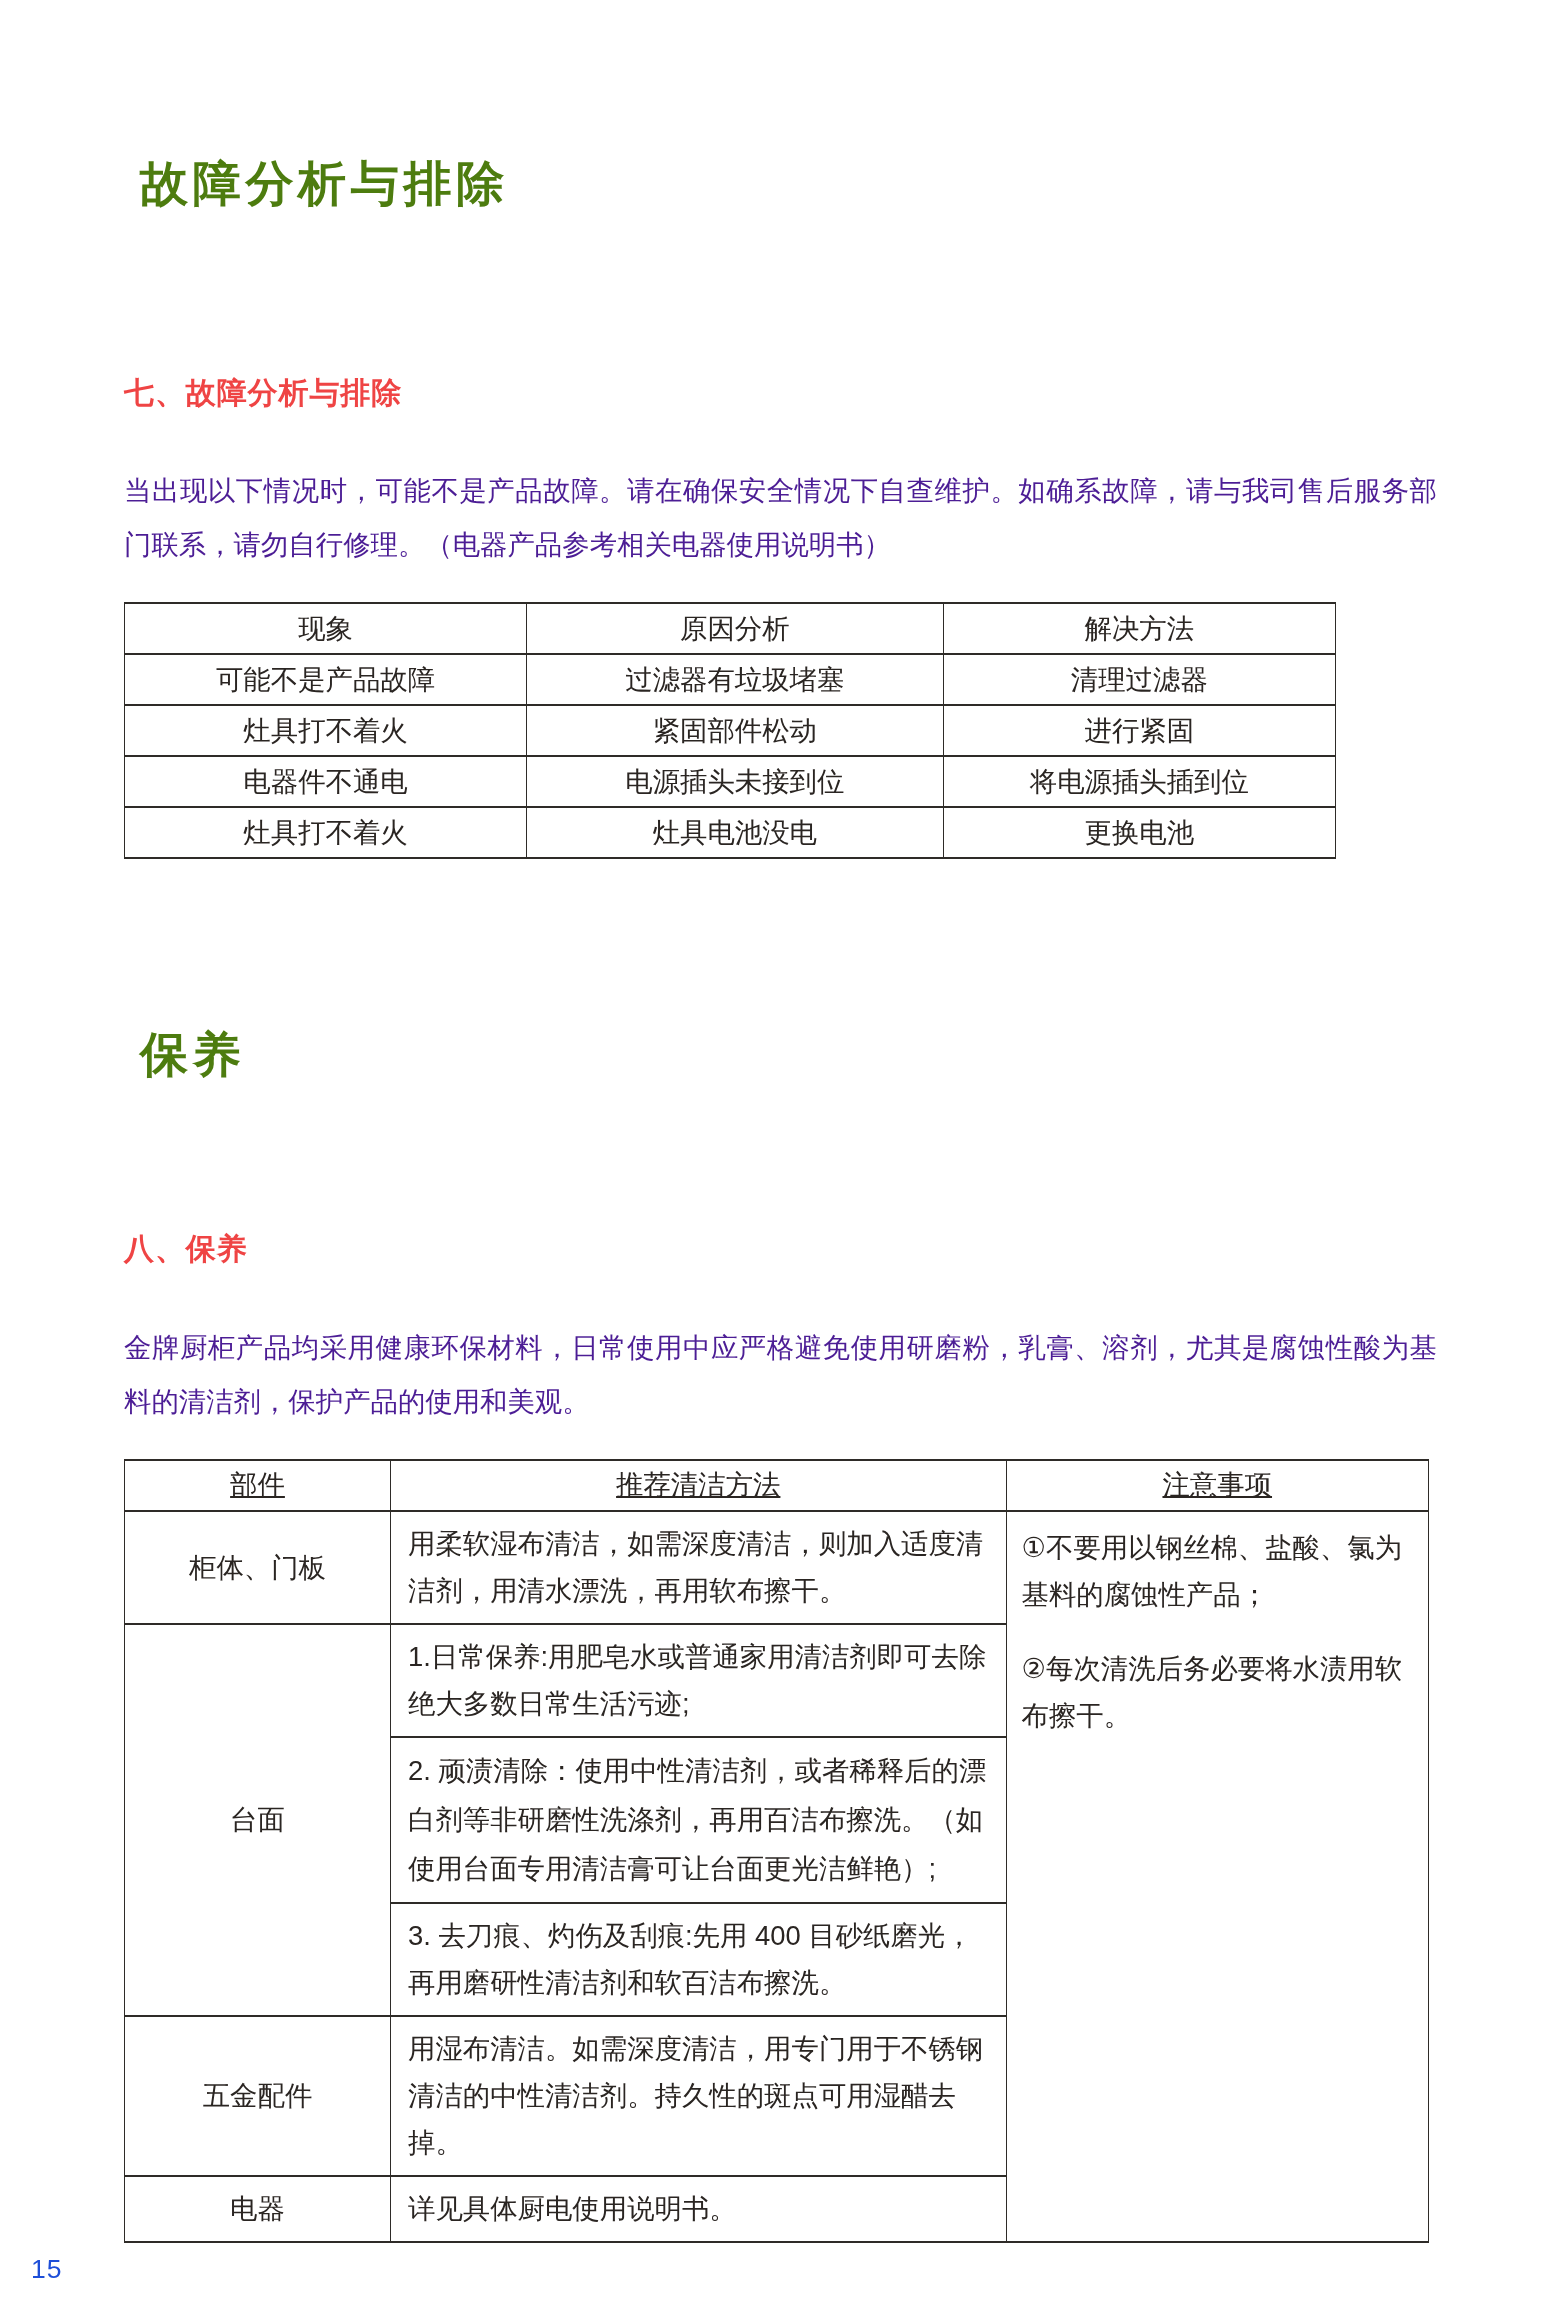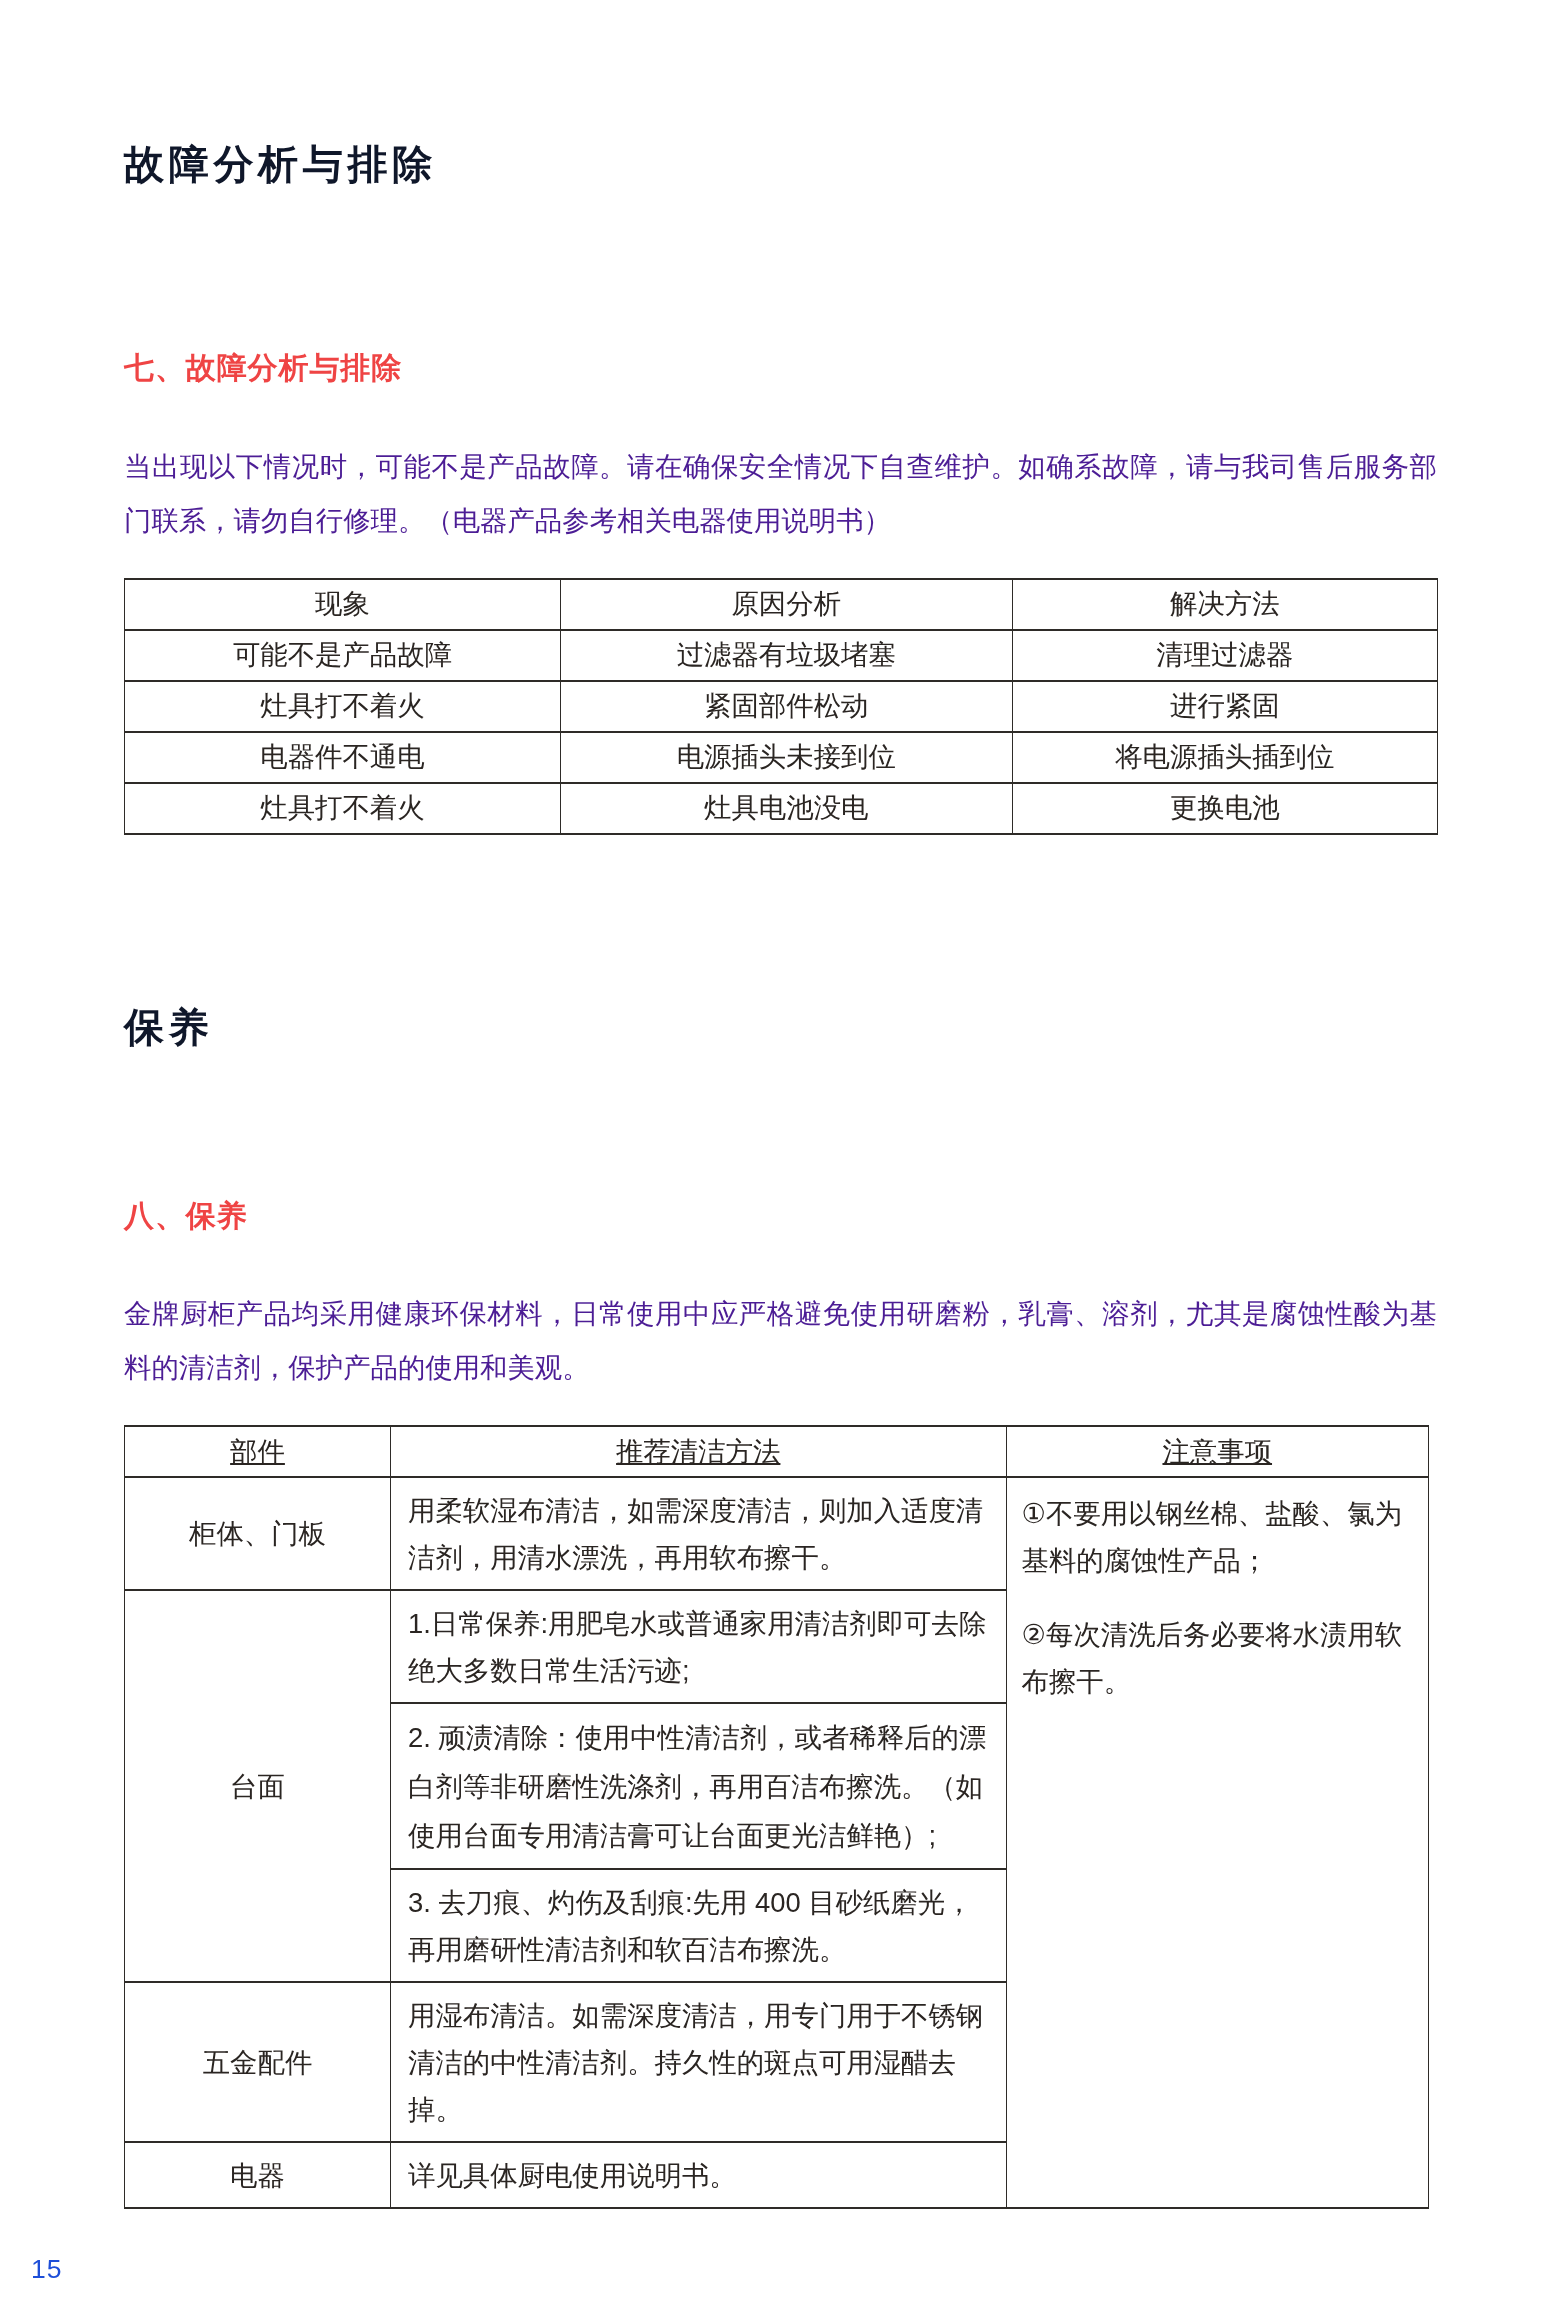--- a/index.html
+++ b/index.html
@@ -10,26 +10,26 @@
     background: #ffffff;
     overflow: hidden;
     font-family: "Liberation Sans", "DejaVu Sans", sans-serif;
     color: #27221e;
     box-sizing: border-box;
   }
   .content {
     padding: 0 124px;
   }
   h1.doc-title {
-    margin: 0;
-    font-size: 40px;
+    margin: 16px;
+    font-size: 48px;
     line-height: 1.1;
     font-weight: bold;
     letter-spacing: 4.7px;
-    color: #0f172a;
+    color: #4d7c0f;
   }
   .doc-title.first { padding-top: 142px; }
   .doc-title.second { margin-top: 170px; }
   h2.sec-heading {
     margin: 0;
     font-size: 30px;
     line-height: 1.25;
     font-weight: bold;
     letter-spacing: 0.9px;
     color: #ef4444;
@@ -43,21 +43,21 @@
     text-align: justify;
     color: #4c1d95;
   }
   table.doc-table {
     margin-top: 30px;
     border-collapse: collapse;
     table-layout: fixed;
     font-size: 27.4px;
     color: #2a2522;
   }
-  table.t1 { width: 1314px; }
+  table.t1 { width: 1212px; }
   table.t2 { width: 1305px; }
   .doc-table th, .doc-table td {
     border: 1.9px solid #2e2b28;
     border-top-width: 2.8px;
     border-bottom-width: 2.8px;
     font-weight: normal;
     background: #ffffff;
   }
   .t1 th, .t1 td {
     height: 49px;

